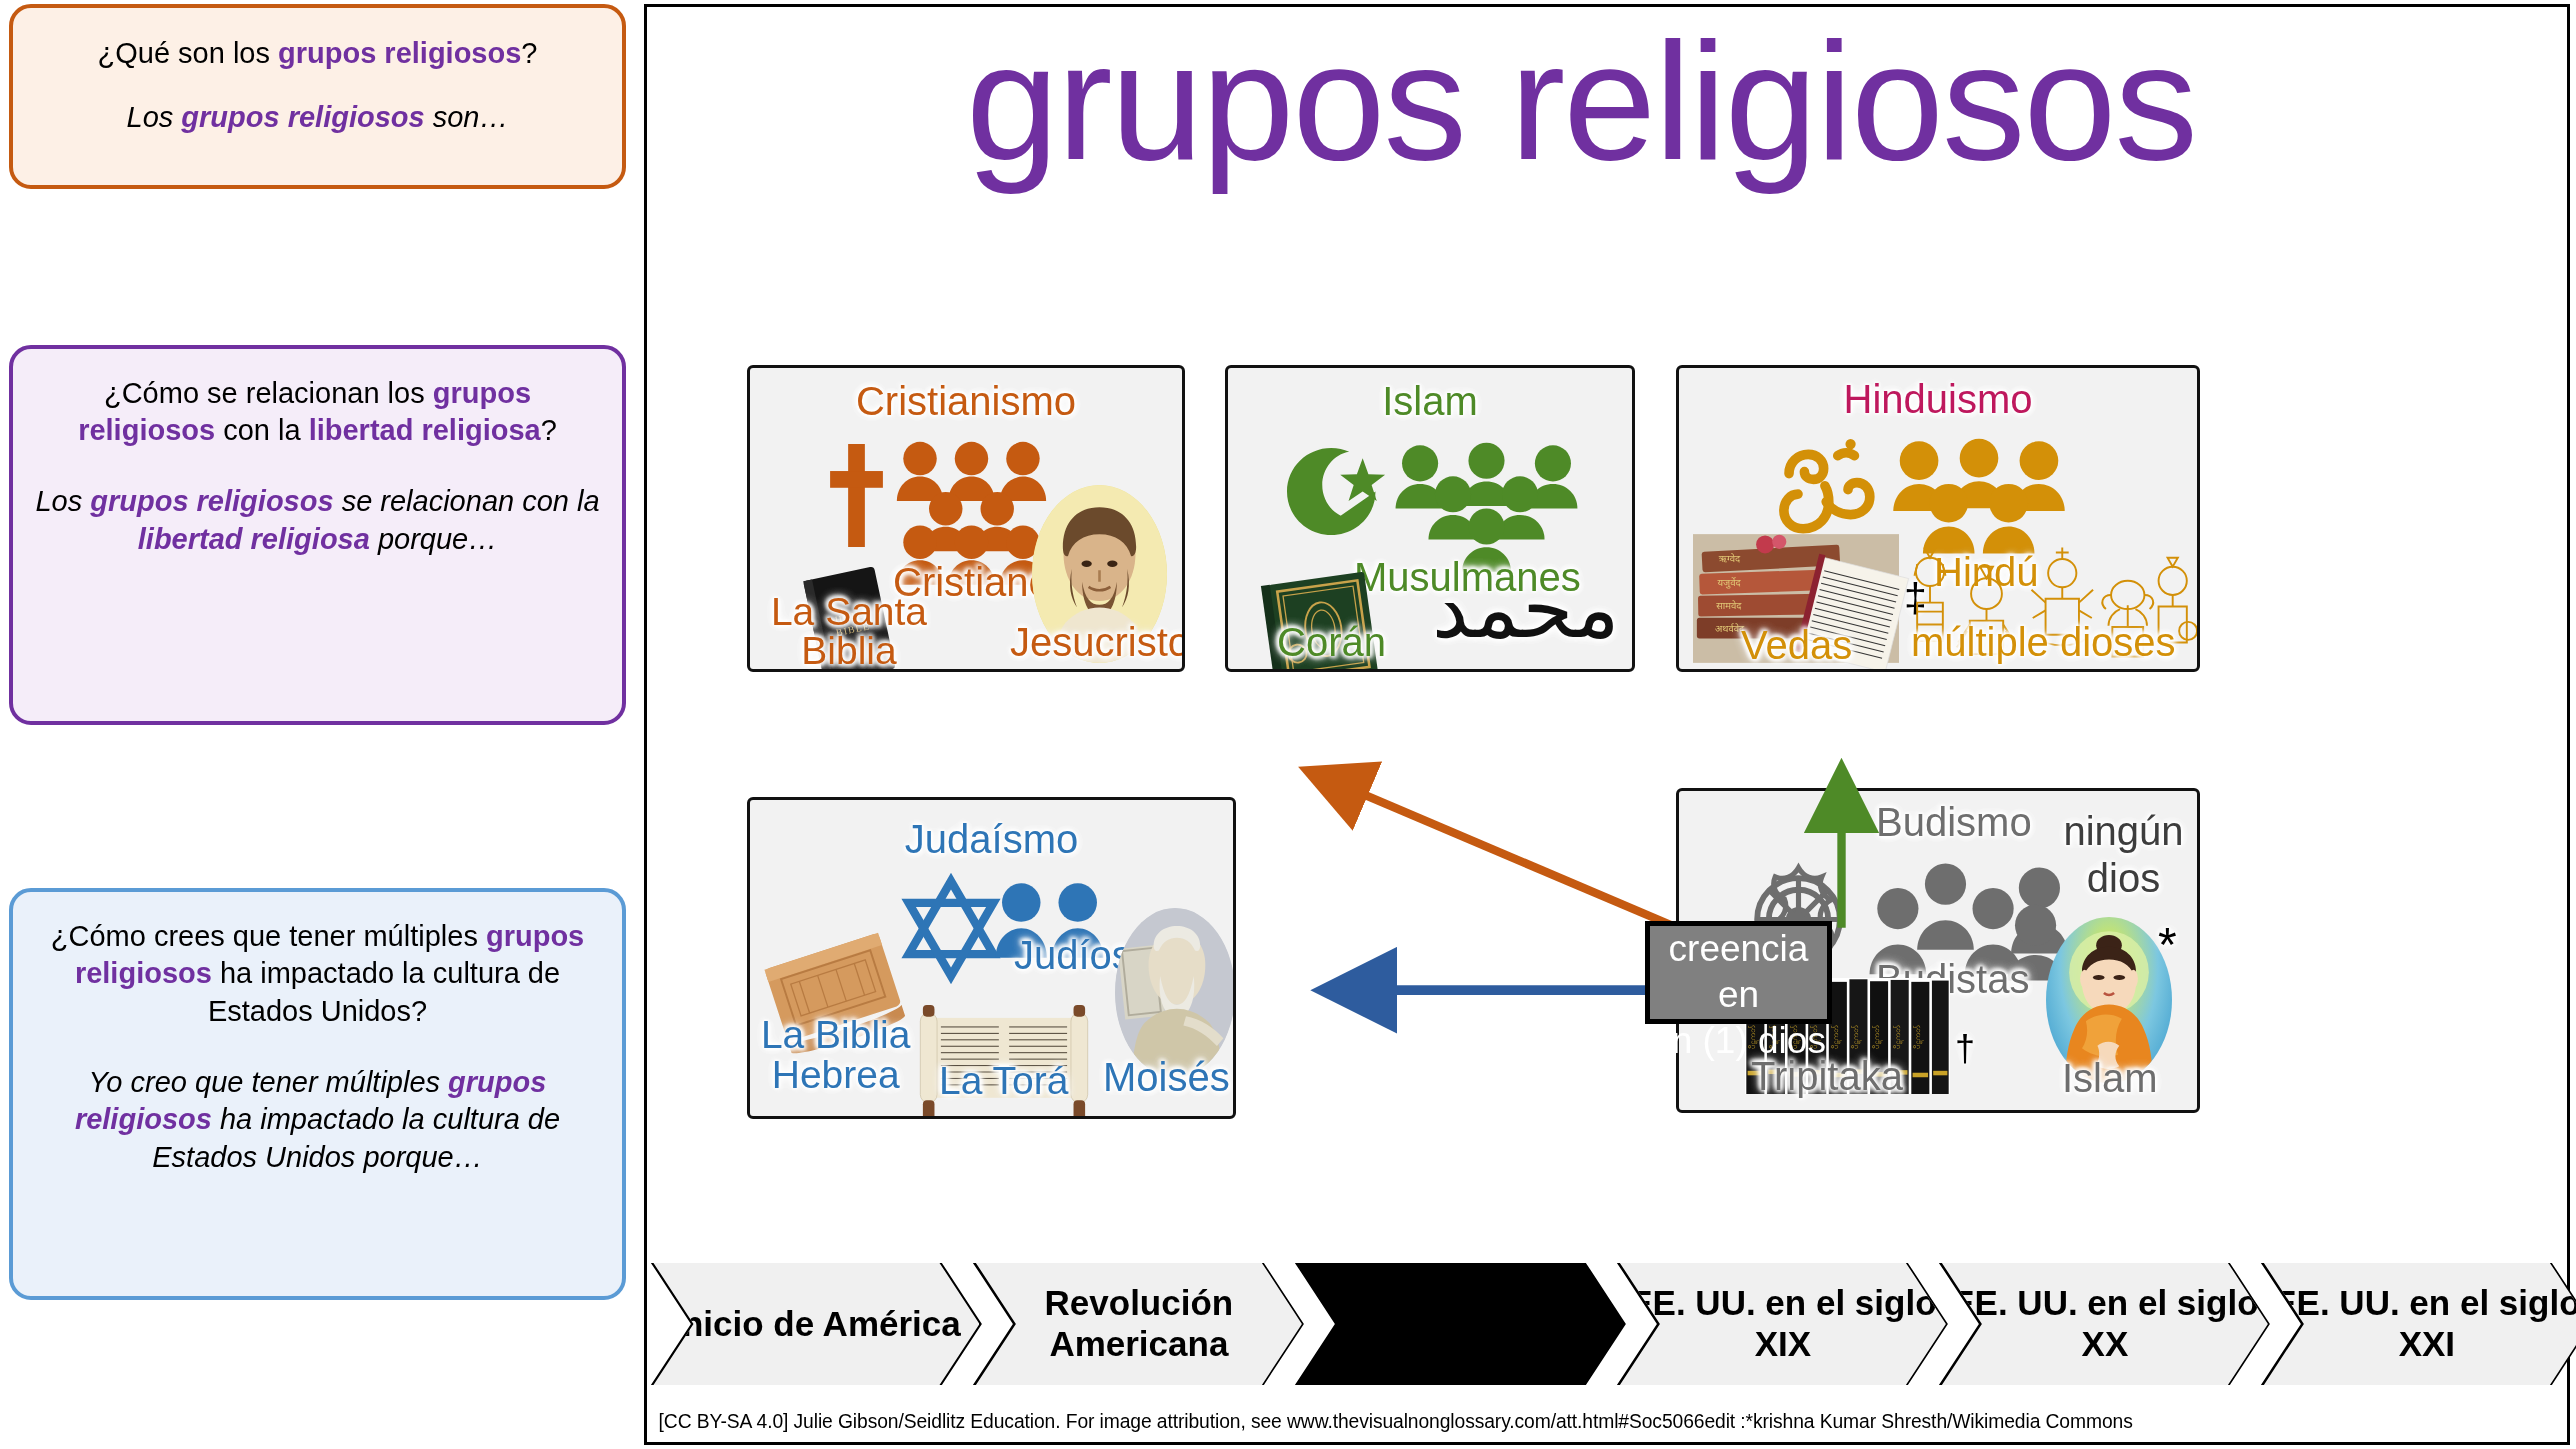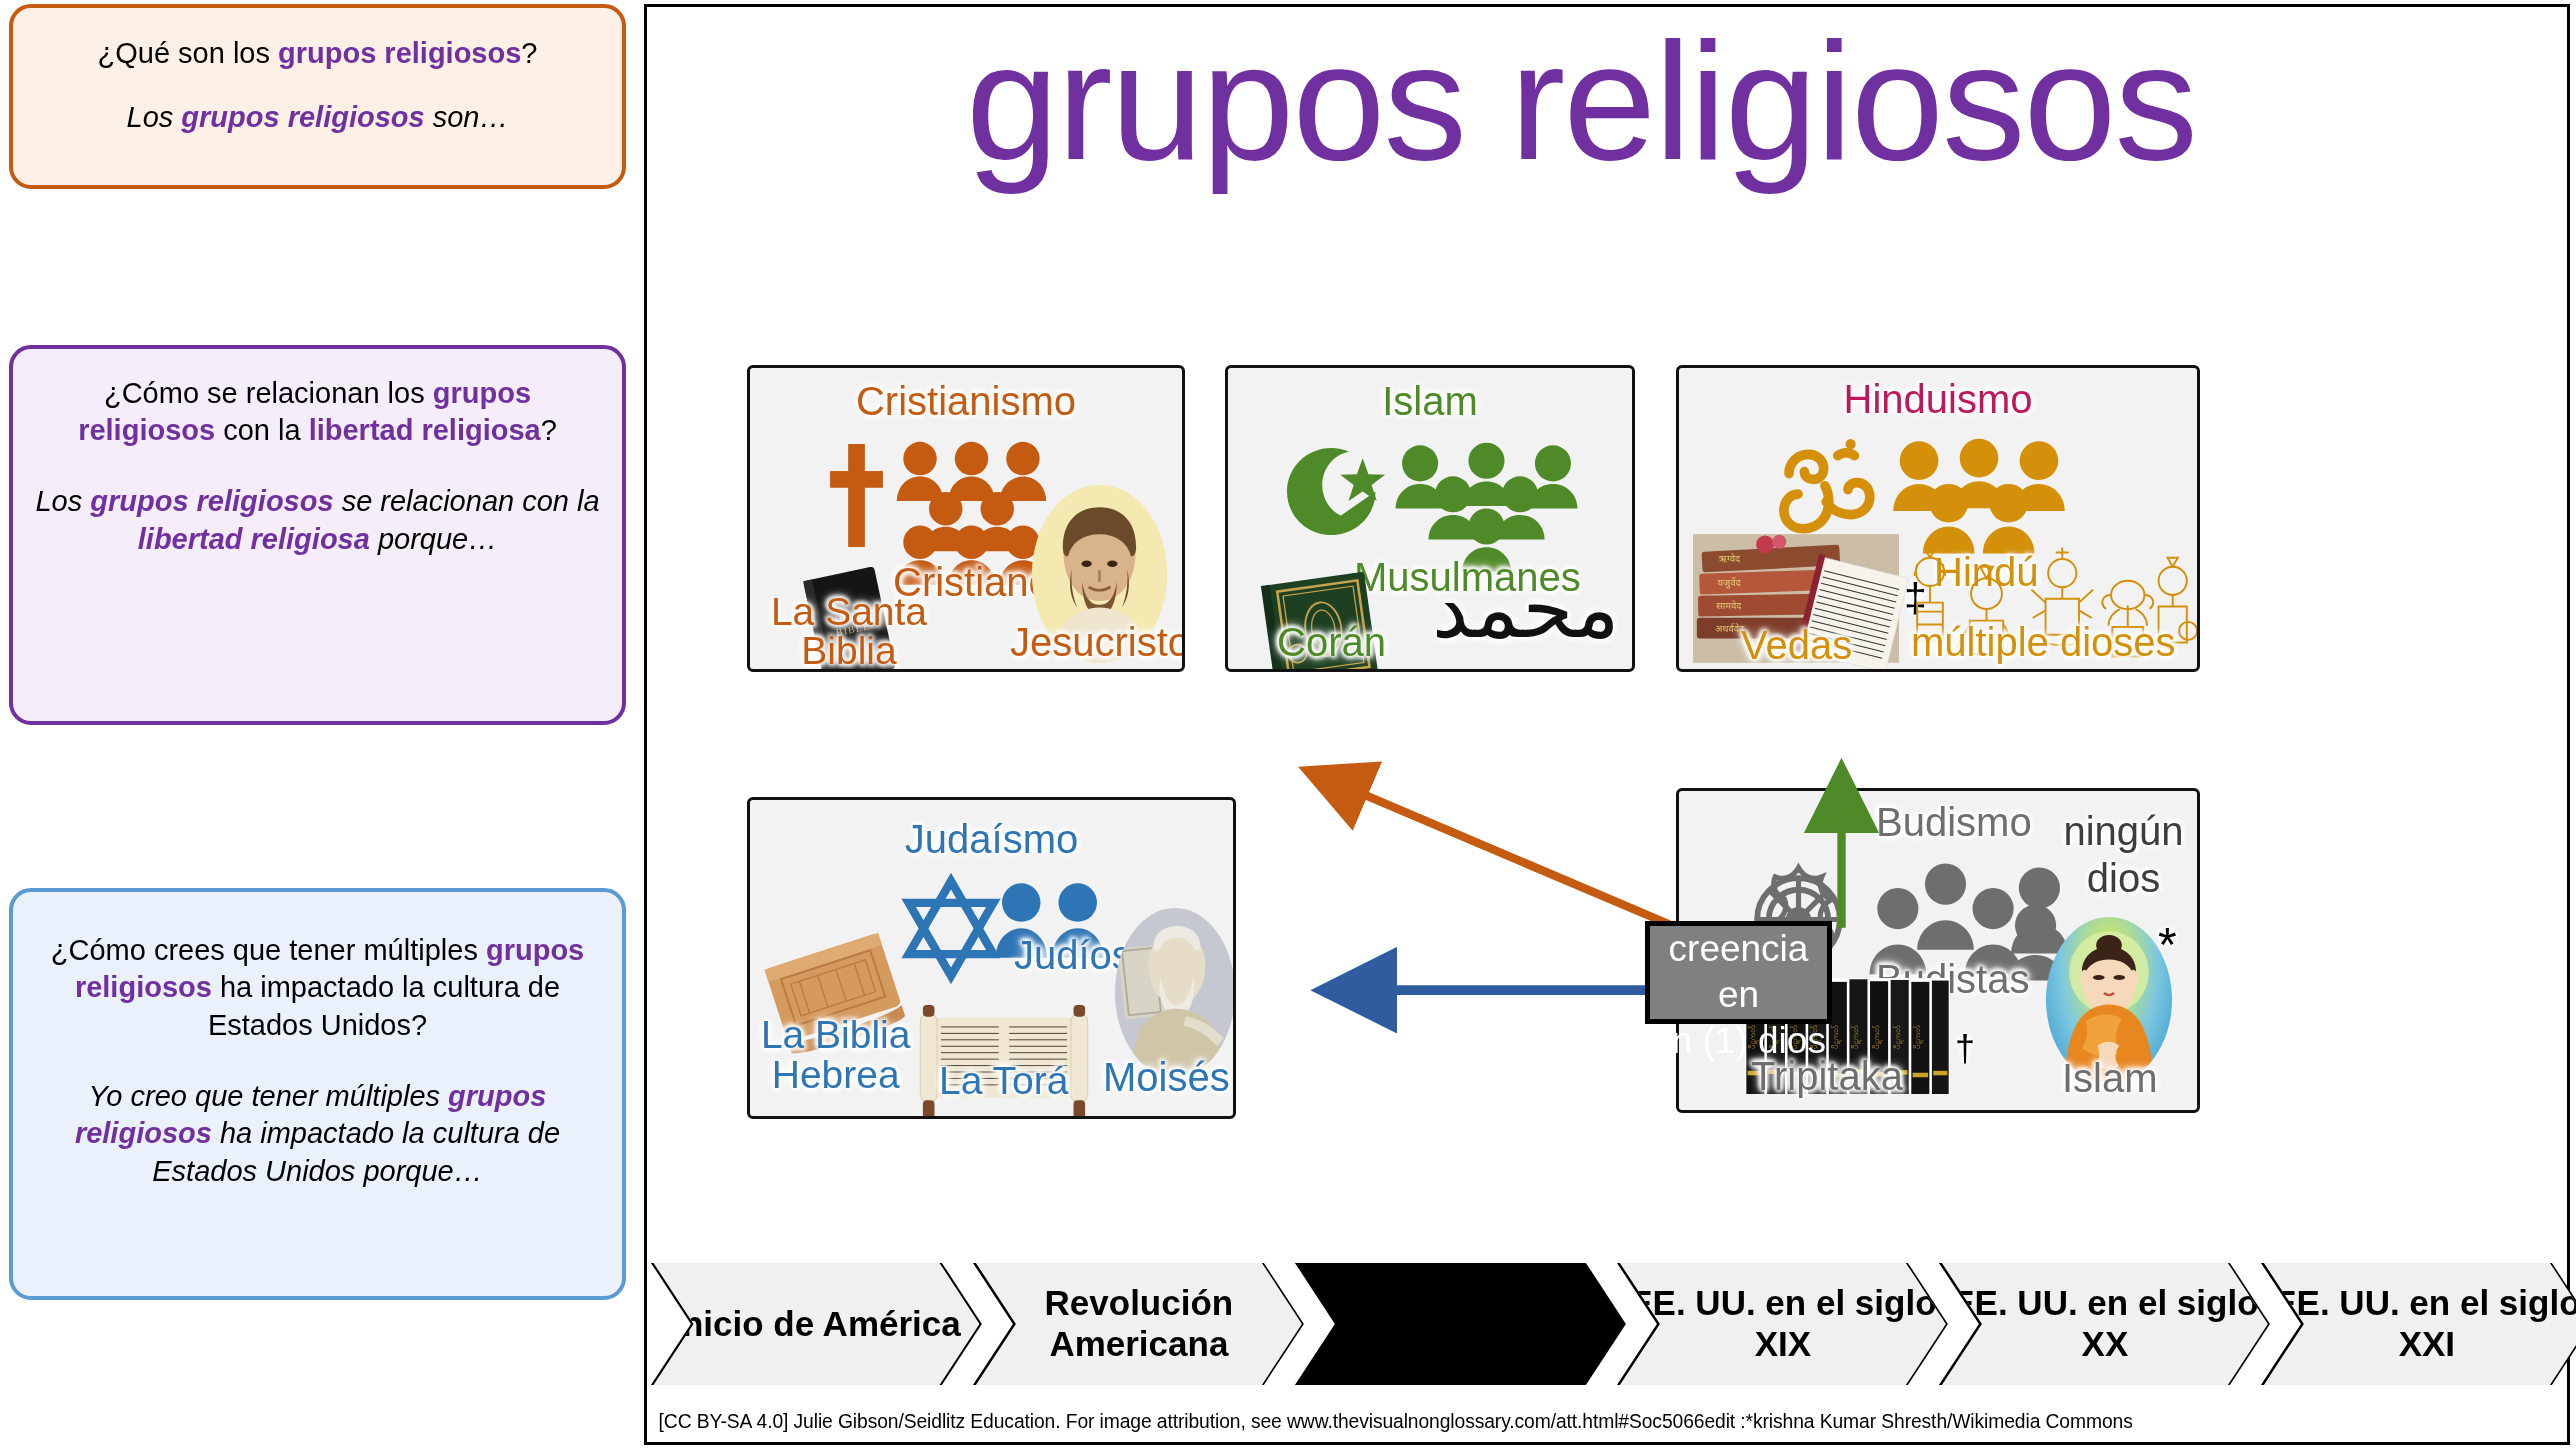--- a/index.html
+++ b/index.html
@@ -19,21 +19,21 @@
 
   #box1{top:3.9px;height:185px;background:#FDF0E6;border:4.5px solid #C55A11;}
   #box1 .q{margin-top:10.3px;}
   #box1 .gap{height:26px;}
 
   #box2{top:345px;height:380px;background:#F5EDF9;border:4.5px solid #7030A0;}
   #box2 .q{margin-top:9px;}
   #box2 .gap{height:33px;}
 
   #box3{top:888px;height:412px;background:#EAF1FA;border:4.5px solid #5B9BD5;}
-  #box3 .q{margin-top:23px;}
+  #box3 .q{margin-top:9px;}
   #box3 .gap{height:33px;}
 
   
   .main{position:absolute;left:644px;top:3.9px;width:1926px;height:1441px;
         border:3.2px solid #000;box-sizing:border-box;background:#fff;}
 
   .title{position:absolute;left:0;top:11.6px;width:1868px;text-align:center;
          font-size:167px;line-height:1;color:#7030A0;letter-spacing:-1.9px;
          font-family:"Liberation Sans",sans-serif;}
 

